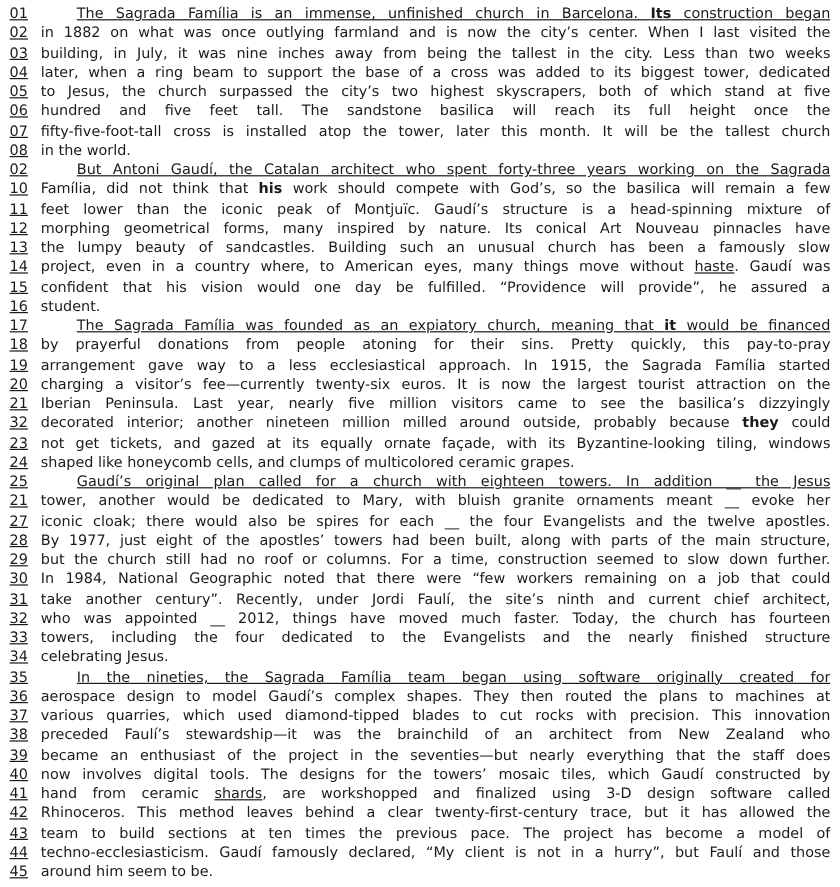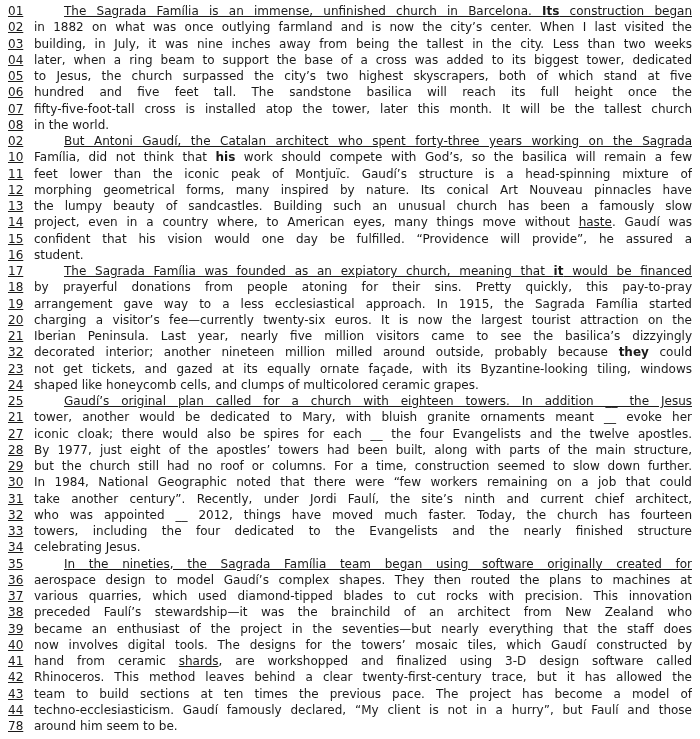--- a/index.html
+++ b/index.html
@@ -223,17 +223,17 @@
       </div>
       <div class="line">
         <span class="num">43</span>
         <span class="txt"><span>team to build sections at ten times the previous pace. The project has become a model of</span></span>
       </div>
       <div class="line">
         <span class="num">44</span>
         <span class="txt"><span>techno-ecclesiasticism. Gaudí famously declared, “My client is not in a hurry”, but Faulí and those</span></span>
       </div>
       <div class="line">
-        <span class="num">78</span>
+        <span class="num">45</span>
         <span class="txt last"><span>around him seem to be.</span></span>
       </div>
     </div>
 </div>
 
 </body></html>

